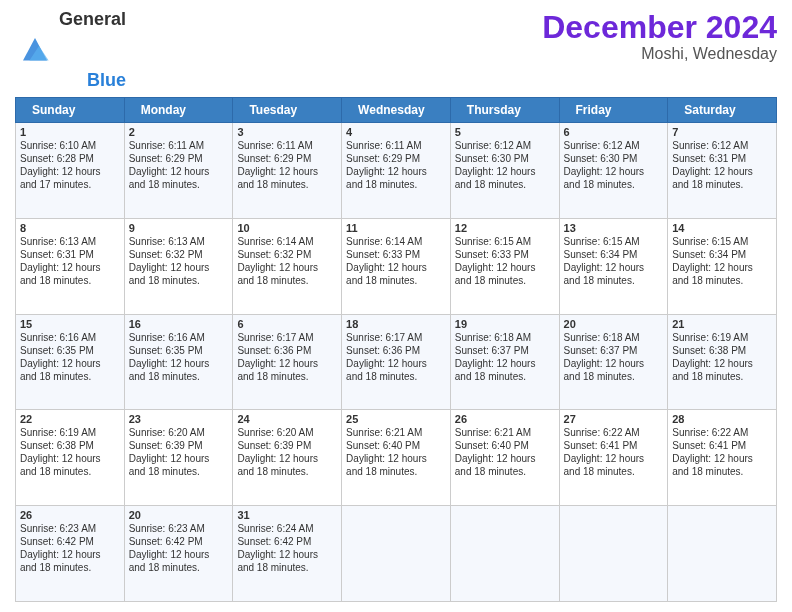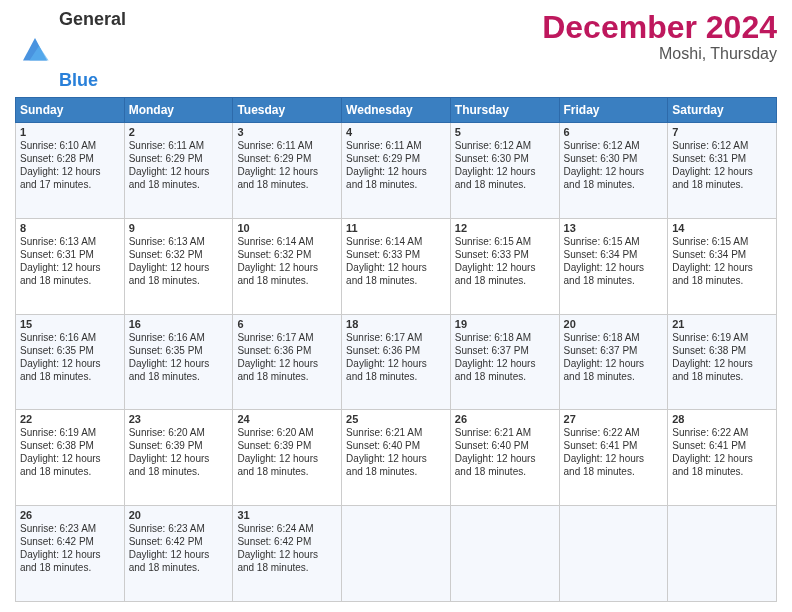--- a/index.html
+++ b/index.html
@@ -22,41 +22,41 @@
       justify-content: space-between;
       align-items: flex-start;
       margin-bottom: 8px;
     }
     .title-area {
       text-align: right;
     }
     .title-area h1 {
       font-size: 32px;
       font-weight: bold;
-      color: #be185d;
+      color: #6d28d9;
       line-height: 1.1;
     }
     .title-area h2 {
       font-size: 16px;
       font-weight: normal;
       color: #555;
     }
     .calendar {
       flex: 1;
       border: 1px solid #ccc;
       border-collapse: collapse;
       width: 100%;
       table-layout: fixed;
     }
     .calendar thead tr th {
       background: #3a7fc1;
       color: #fff;
       font-size: 12px;
       font-weight: bold;
-      padding: 5px 4px;
+      padding: 5px 16px;
       text-align: left;
       border: 1px solid #2d6aaa;
     }
     .calendar tbody tr td {
       border: 1px solid #ccc;
       vertical-align: top;
       padding: 3px 4px;
       font-size: 9.5px;
       color: #333;
       background: #fff;
@@ -101,20 +101,21 @@
     }
     .logo-general {
       font-size: 18px;
       font-weight: bold;
       color: #333;
     }
     .logo-blue-text {
       font-size: 18px;
       font-weight: bold;
       color: #2980d9;
+      text-align: right;
     }
   </style>
 </head>
 <body>
 
 <div class="page">
   <div class="header">
 
     <div class="logo-wrap">
       <svg class="logo-icon" viewBox="0 0 50 50">
@@ -123,21 +124,21 @@
         <polygon points="18,38 30,20 42,38" fill="#5ab0f0" opacity="0.7"></polygon>
       </svg>
       <div class="logo-label">
         <span class="logo-general">General</span>
         <span class="logo-blue-text">Blue</span>
       </div>
     </div>
 
     <div class="title-area">
       <h1>December 2024</h1>
-      <h2>Moshi, Thursday</h2>
+      <h2>Moshi, Wednesday</h2>
     </div>
   </div>
 
   <table class="calendar">
     <thead>
       <tr>
 
       <th>Sunday</th>
           <th>Monday</th>
           <th>Tuesday</th>

